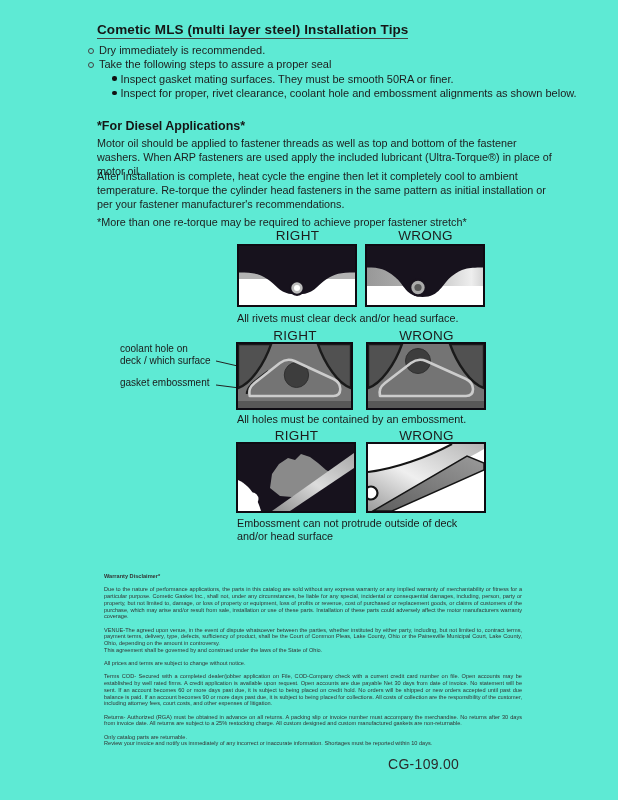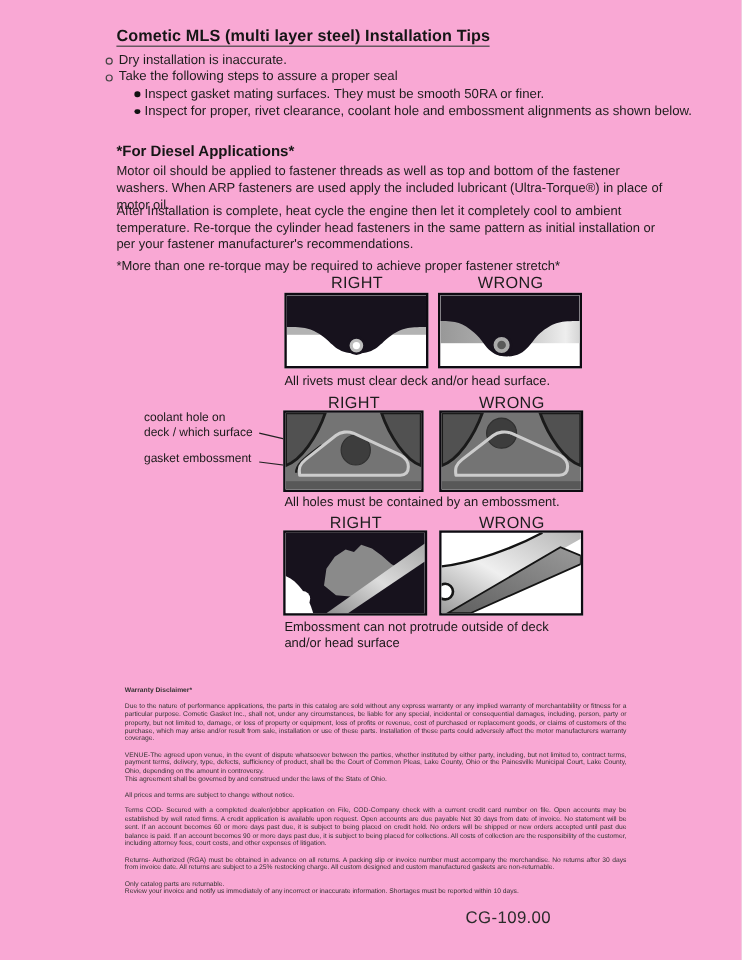--- a/index.html
+++ b/index.html
@@ -1,17 +1,17 @@
 <!DOCTYPE html>
 <html><head>
 <meta charset="utf-8">
 <style>
   html,body{margin:0;padding:0;background:#e8e8e8;}
   .page{
-    position:relative;width:618px;height:800px;margin:0 auto;background:#f9a8d4;
+    position:relative;width:618px;height:800px;margin:0 auto;background:#5eead4;
     font-family:"Liberation Sans", sans-serif;color:#222;overflow:hidden;
   }
   .abs{position:absolute;}
   .title{
     left:97px;top:22px;font-size:13.5px;font-weight:700;color:#161616;
     border-bottom:1.5px solid #444;padding-bottom:1px;letter-spacing:0.1px;
   }
   .intro{left:88px;top:43px;font-size:11px;color:#1d1d1d;}
   .brow{display:flex;align-items:flex-start;line-height:14.4px;}
   .brow.sub{margin-left:24px;}
@@ -36,21 +36,21 @@
 </head>
 <body>
 
 <div class="page">
 
   <div class="abs title">Cometic MLS (multi layer steel) Installation Tips</div>
 
   <div class="abs intro">
     <div class="brow">
       <span class="ob"></span>
-      <span>Dry installation is inaccurate.</span>
+      <span>Dry immediately is recommended.</span>
     </div>
     <div class="brow">
       <span class="ob"></span>
       <span>Take the following steps to assure a proper seal</span>
     </div>
     <div class="brow sub">
       <span class="fb"></span>
       <span>Inspect gasket mating surfaces.  They must be smooth 50RA or finer.</span>
     </div>
     <div class="brow sub">

